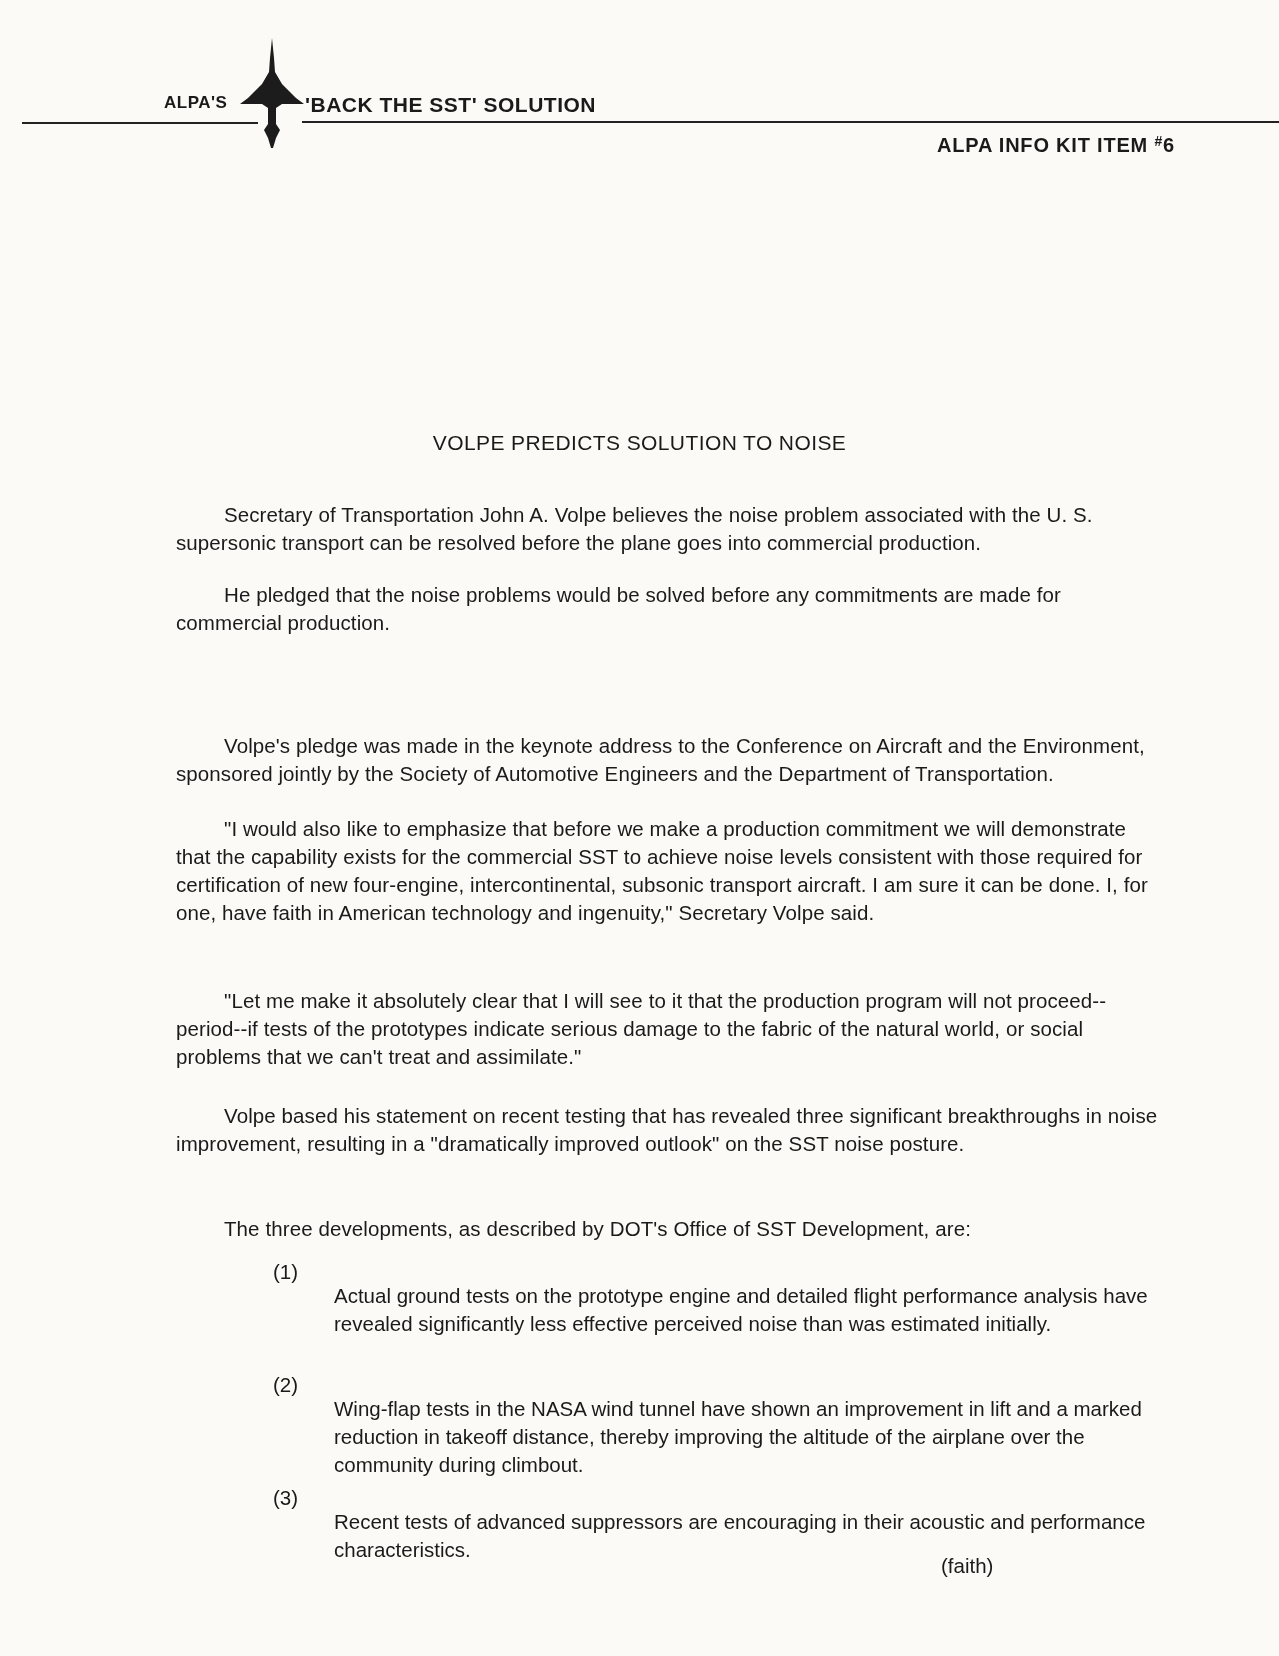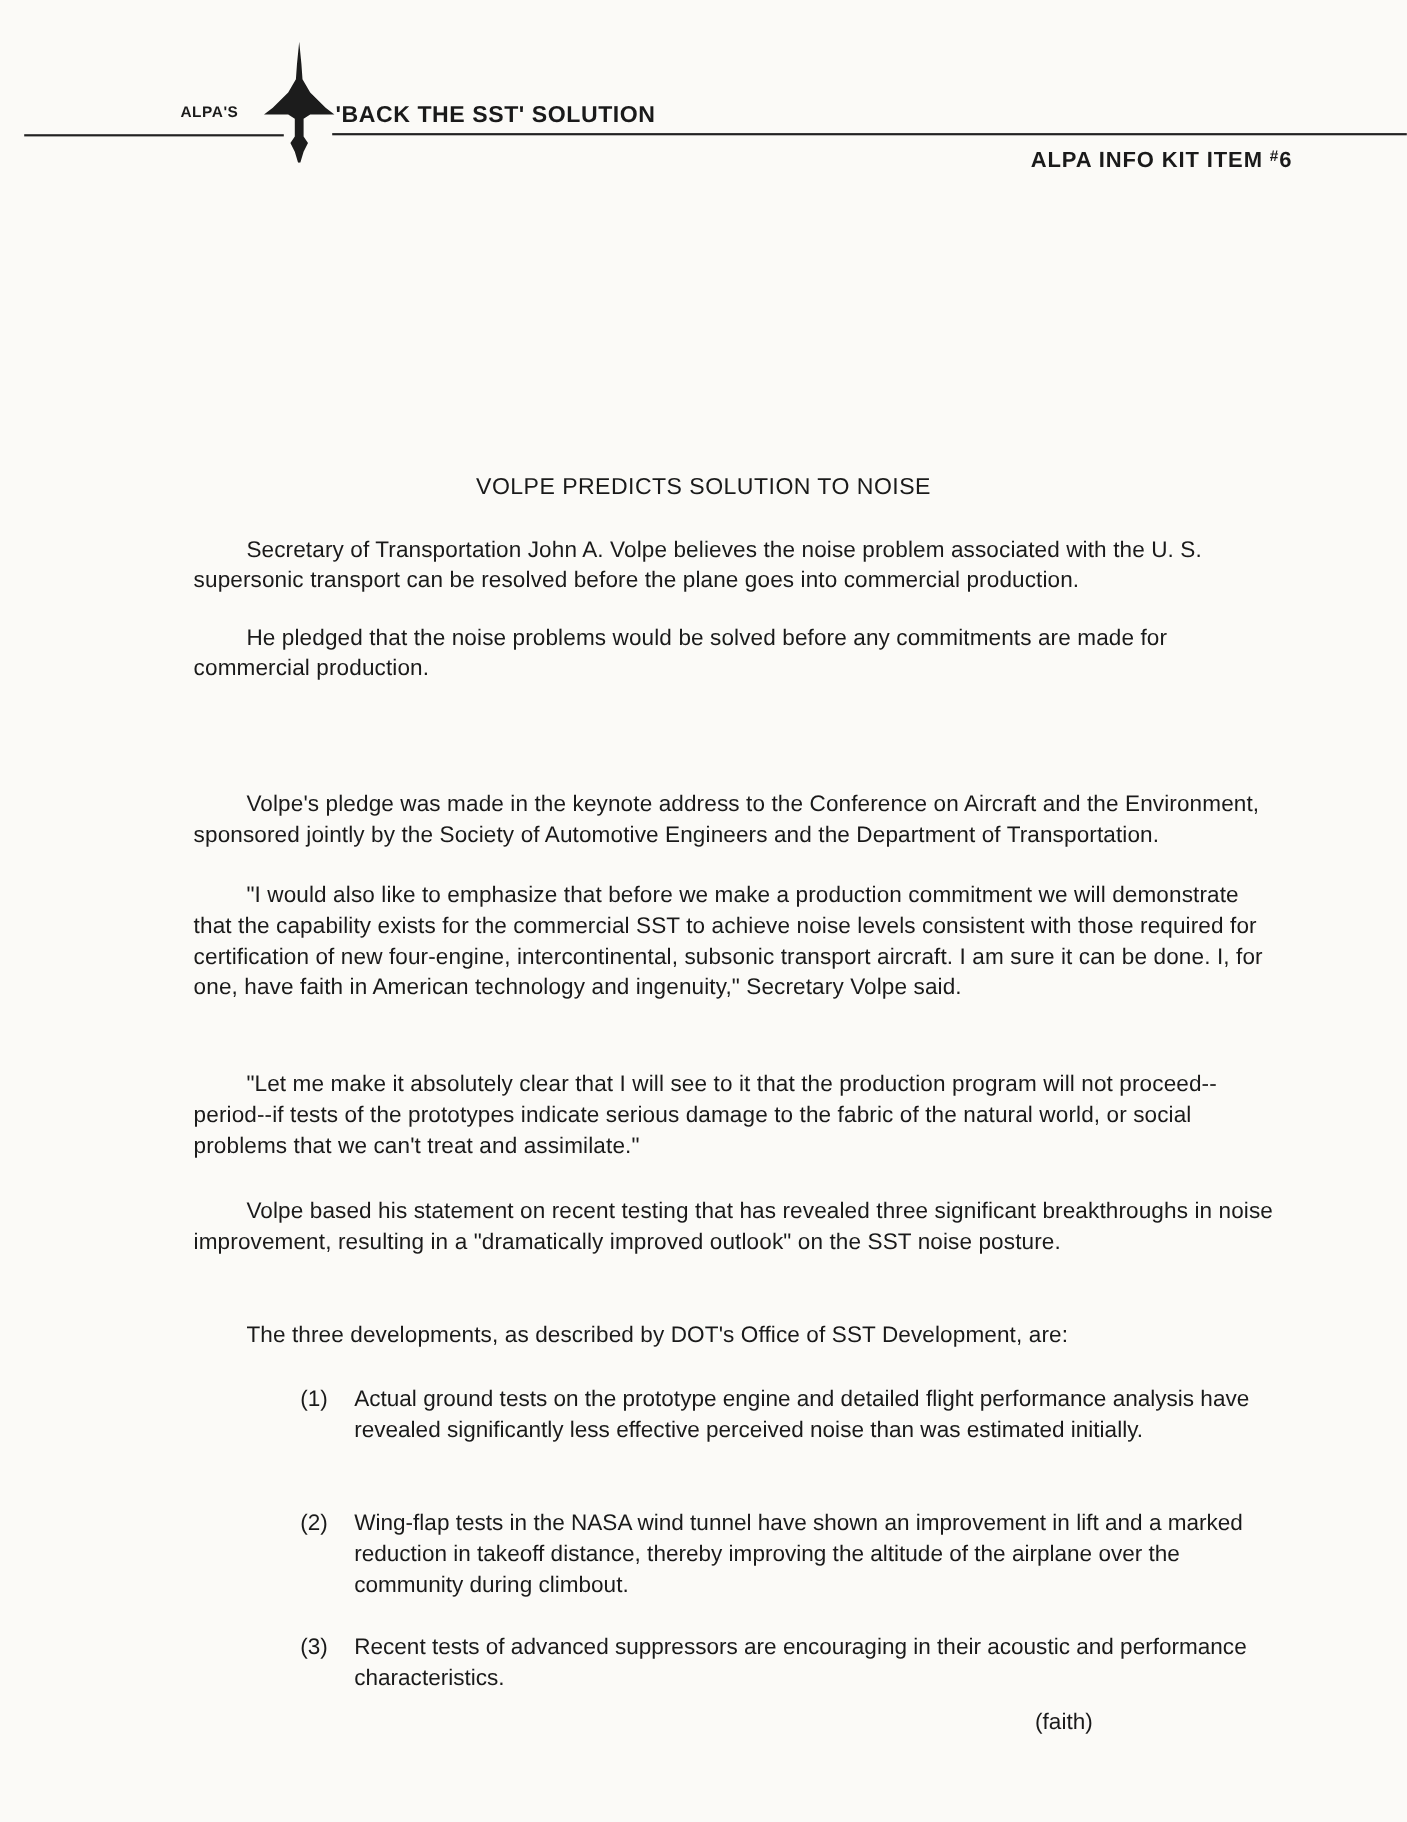--- a/index.html
+++ b/index.html
@@ -10,45 +10,45 @@
       color: #1a1a1a;
     }
     .header-line-left {
       position: absolute; left: 22px; top: 122px; width: 236px; height: 2px; background: #222;
     }
     .header-line-right {
       position: absolute; left: 302px; top: 121px; width: 977px; height: 2px; background: #222;
     }
     .brand-left {
       position: absolute; left: 164px; top: 93px;
-      font-weight: bold; font-size: 14px; letter-spacing: 0.5px;
+      font-weight: bold; font-size: 17px; letter-spacing: 0.5px;
     }
     .brand-right {
       position: absolute; left: 305px; top: 93px;
       font-weight: bold; font-size: 21px; letter-spacing: 0.5px;
     }
     .plane-icon { position: absolute; left: 234px; top: 38px; width: 76px; height: 110px; }
     .kit-item {
       position: absolute; left: 937px; top: 133px;
       font-size: 20px; letter-spacing: 0.8px; font-weight: bold;
     }
     .kit-item sup { font-size: 14px; vertical-align: 6px; }
     .page-title {
       position: absolute; left: 0; width: 1279px; top: 431px; text-align: center;
       font-size: 21px; letter-spacing: 0.4px;
     }
     .body-text {
       position: absolute; left: 176px; width: 990px;
       font-size: 20.5px; line-height: 28px; letter-spacing: 0.1px;
       margin: 0;
     }
-    .indent { text-indent: 48px; }
+    .indent { text-indent: 48px; margin-top: 15px; }
     .list-item { position: absolute; left: 273px; width: 900px; font-size: 20.5px; line-height: 28px; }
     .list-num { position: absolute; left: 0; top: 0; }
-    .list-text { position: absolute; left: 49px; width: 845px; }
+    .list-text { position: absolute; left: 61px; width: 845px; margin-top: 24px; }
     .over {
       position: absolute; left: 941px; top: 1554px; font-size: 20.5px;
     }
   </style>
 </head>
 <body>
 
 <div class="header-line-left"></div>
 <div class="header-line-right"></div>
 

